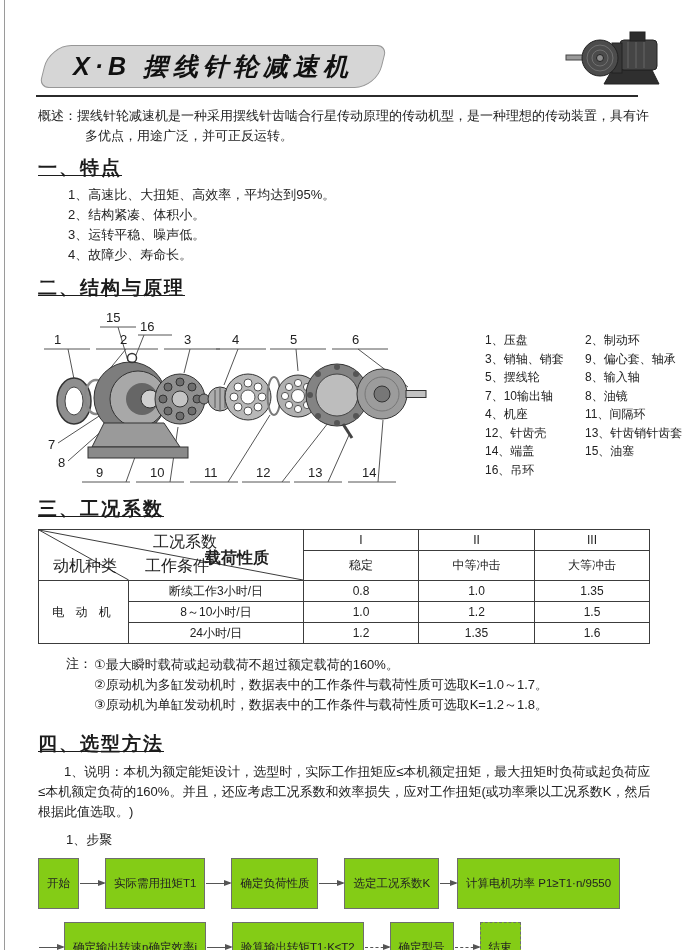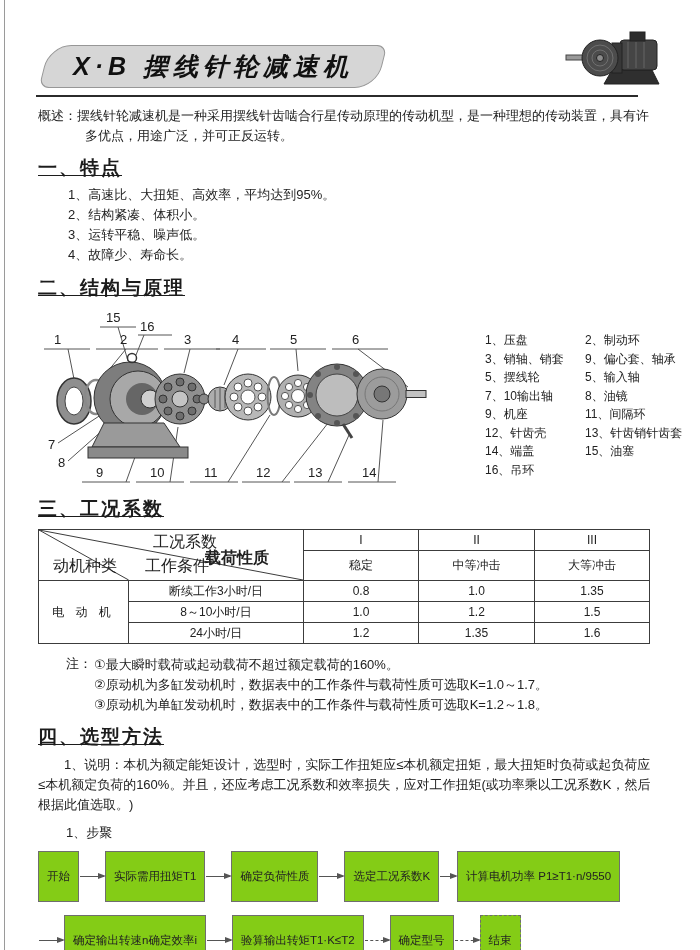--- a/index.html
+++ b/index.html
@@ -22,21 +22,21 @@
 
   
   .content { position:absolute; left:38px; top:106px; width:616px; }
   p, .line { line-height:20px; }
   .hang { padding-left:47px; }
   .hang .lbl { margin-left:-47px; }
   h3.sec { font-size:19px; font-weight:bold; color:#1c1c1c; letter-spacing:2px;text-decoration:underline; }
   .sec-features { margin:9px 0 4px; }
   .sec-structure { margin:10px 0 4px; }
   .sec-coeff { margin:3px 0 7px; }
-  .sec-select { margin:9px 0 5px; }
+  .sec-select { margin:16px 0 5px; }
   .feat-list { padding-left:30px; }
   .feat-list .line { line-height:20px; }
   .indent2 { text-indent:2em; }
 
   
   .diagram-row { position:relative; height:188px; margin-top:2px; }
   .diagram-svg { position:absolute; left:0; top:0; }
   .parts-list { position:absolute; left:402px; top:26px; width:214px; font-size:12px;margin-left:45px; }
   .parts-list .prow { display:flex; line-height:18.5px; }
   .parts-list .pl { width:100px; }
@@ -251,28 +251,28 @@
       <div class="prow">
           <span class="pl">1、压盘</span>
           <span class="pr">2、制动环</span>
         </div>
       <div class="prow">
           <span class="pl">3、销轴、销套</span>
           <span class="pr">9、偏心套、轴承</span>
         </div>
       <div class="prow">
           <span class="pl">5、摆线轮</span>
-          <span class="pr">5、输入轴</span>
+          <span class="pr">8、输入轴</span>
         </div>
       <div class="prow">
           <span class="pl">7、10输出轴</span>
           <span class="pr">8、油镜</span>
         </div>
       <div class="prow">
-          <span class="pl">9、机座</span>
+          <span class="pl">4、机座</span>
           <span class="pr">11、间隔环</span>
         </div>
       <div class="prow">
           <span class="pl">12、针齿壳</span>
           <span class="pr">13、针齿销针齿套</span>
         </div>
       <div class="prow">
           <span class="pl">14、端盖</span>
           <span class="pr">15、油塞</span>
         </div>

